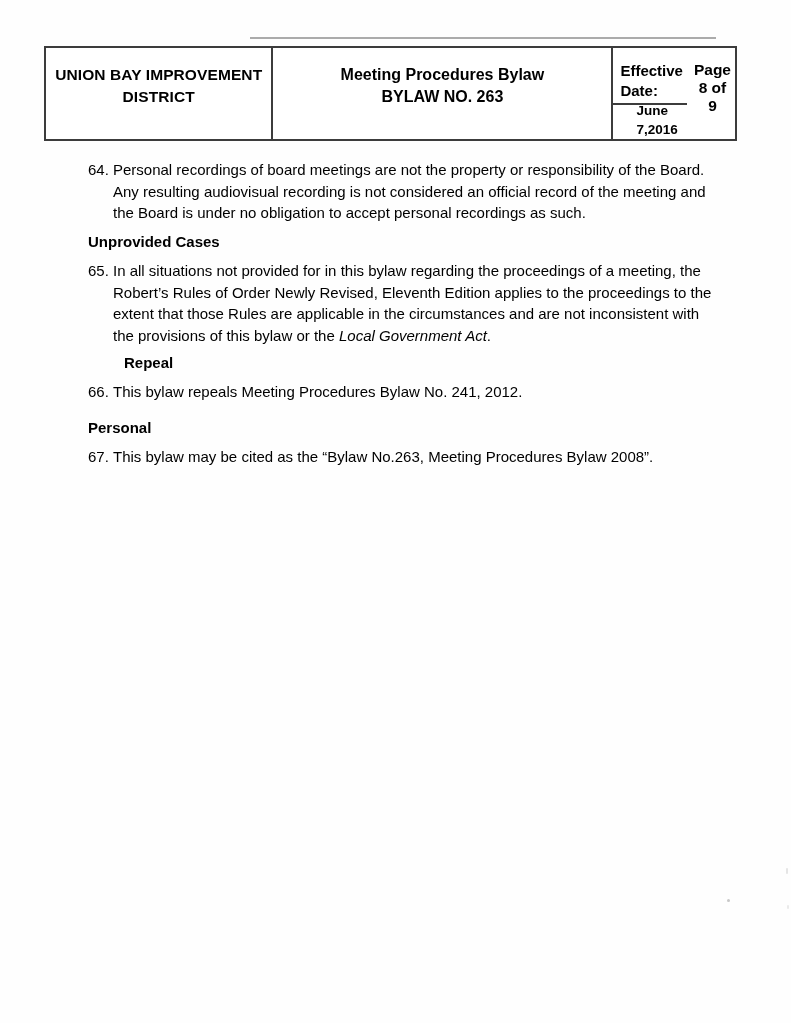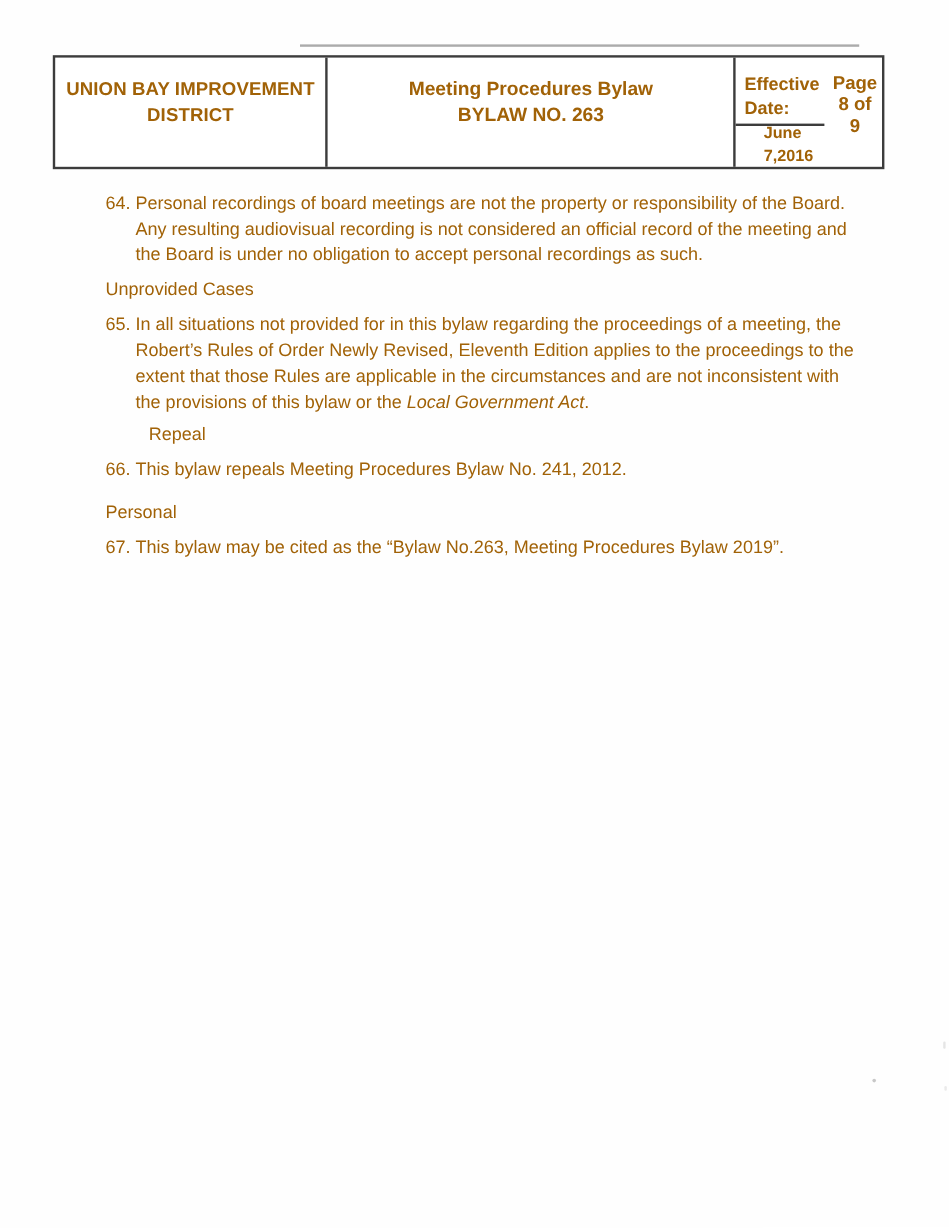--- a/index.html
+++ b/index.html
@@ -6,21 +6,21 @@
     margin: 0;
     padding: 0;
     background: #ffffff;
   }
   .page {
     position: relative;
     width: 791px;
     height: 1023px;
     background: #fefefe;
     font-family: "Liberation Sans", "DejaVu Sans", sans-serif;
-    color: #a16207;
+    color: #000000;
     overflow: hidden;
   }
 
   
   .artifact-top {
     position: absolute;
     left: 250px;
     top: 37px;
     width: 466px;
     height: 2px;
@@ -114,21 +114,21 @@
   .list-item {
     padding-left: 25px;
     text-indent: -25px;
   }
   .list-item .num {
     display: inline-block;
     width: 25px;
     text-indent: 0;
   }
   .section-heading {
-    font-weight: normal;
+    font-weight: bold;
     font-size: 15px;
     margin: 0;
   }
   .italic { font-style: italic; }
 
   .pos-item64   { top: 159px; }
   .pos-heading1 { top: 231px; }
   .pos-item65   { top: 260px; }
   .pos-heading2 { top: 352px; margin-left: 36px; }
   .pos-item66   { top: 381px; }
@@ -174,20 +174,20 @@
 
   <h3 class="block section-heading pos-heading2">Repeal</h3>
 
   <div class="block list-item pos-item66">
     <span class="num">66.</span><span>This bylaw repeals Meeting Procedures Bylaw No. 241, 2012.</span>
   </div>
 
   <h3 class="block section-heading pos-heading3">Personal</h3>
 
   <div class="block list-item pos-item67">
-    <span class="num">67.</span><span>This bylaw may be cited as the “Bylaw No.263, Meeting Procedures Bylaw 2019”.</span>
+    <span class="num">67.</span><span>This bylaw may be cited as the “Bylaw No.263, Meeting Procedures Bylaw 2008”.</span>
   </div>
 
   <div class="speck speck-1"></div>
   <div class="speck speck-2"></div>
   <div class="speck speck-3"></div>
 
 </div>
 
 </body></html>

